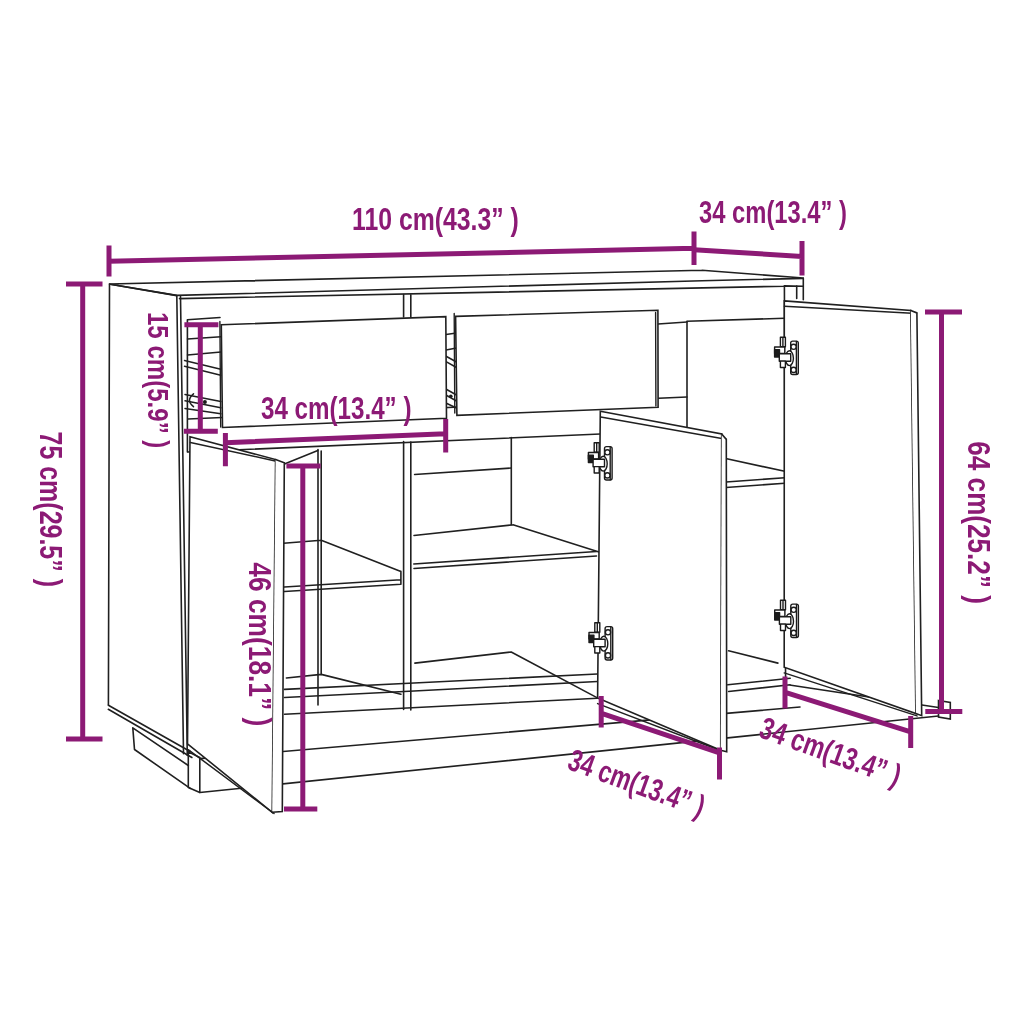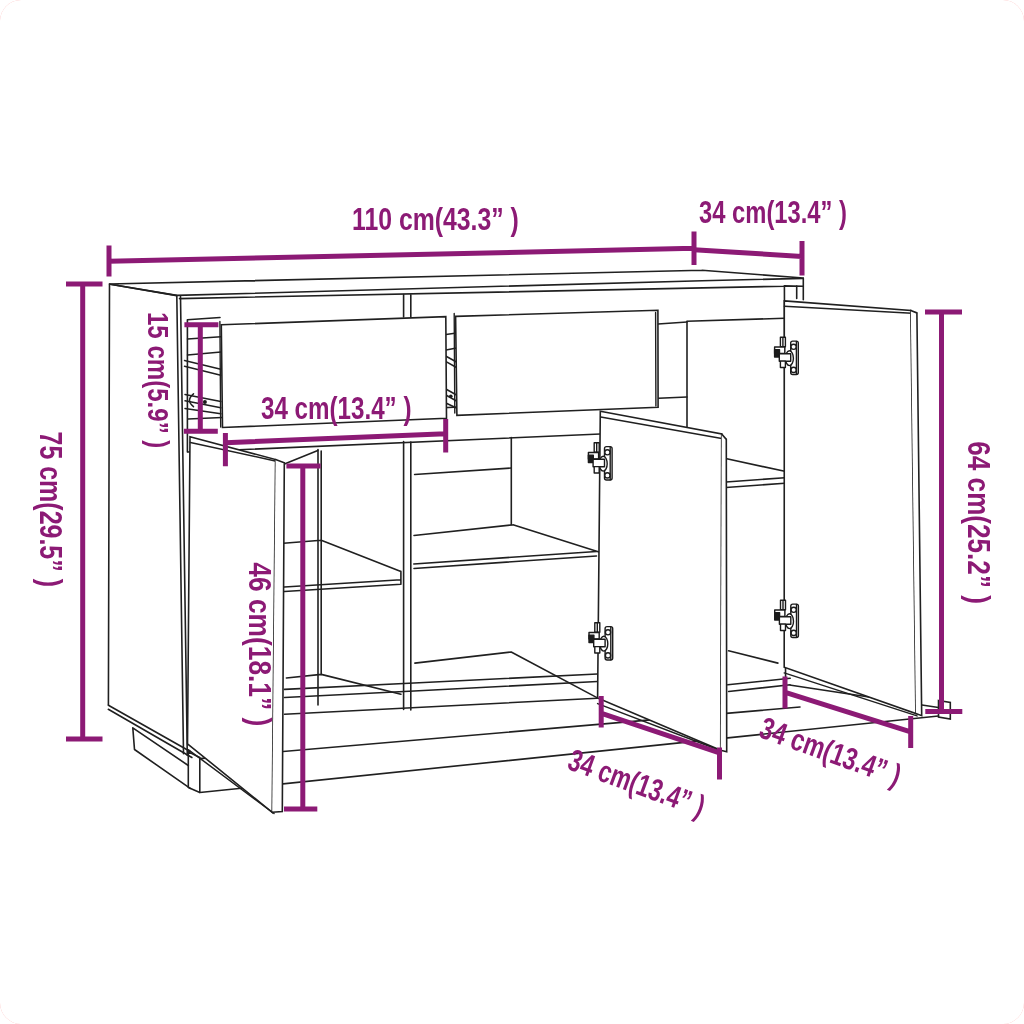--- a/index.html
+++ b/index.html
@@ -1,16 +1,16 @@
 <!DOCTYPE html>
 <html><head>
 <meta charset="utf-8">
 <style>
   html,body{margin:0;padding:0;background:#ffffff;}
-  .page{width:1024px;height:1024px;position:relative;overflow:hidden;background:#fca5a5;border-radius:21px;}
+  .page{width:1024px;height:1024px;position:relative;overflow:hidden;background:#fca5a5;}
   svg{display:block;}
   text{font-family:"Liberation Sans", sans-serif;font-weight:bold;fill:#8C1A75;}
 </style>
 </head>
 <body>
 <div class="page">
 <svg width="1024" height="1024" viewBox="0 0 1024 1024">
 <defs>
 
 <g id="hinge" stroke="#1b1b1b" stroke-width="1.4" fill="#ffffff" stroke-linejoin="round">

